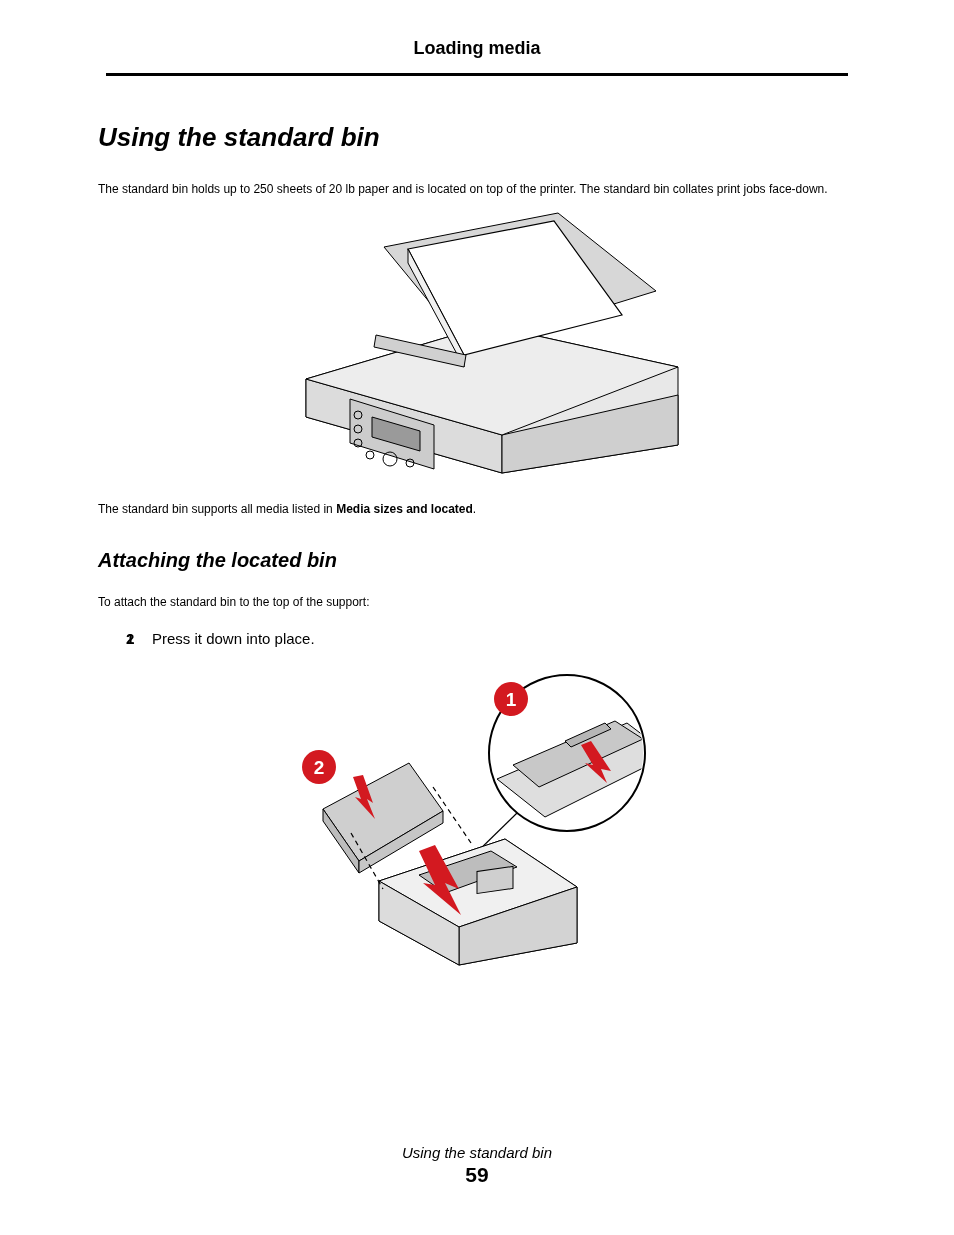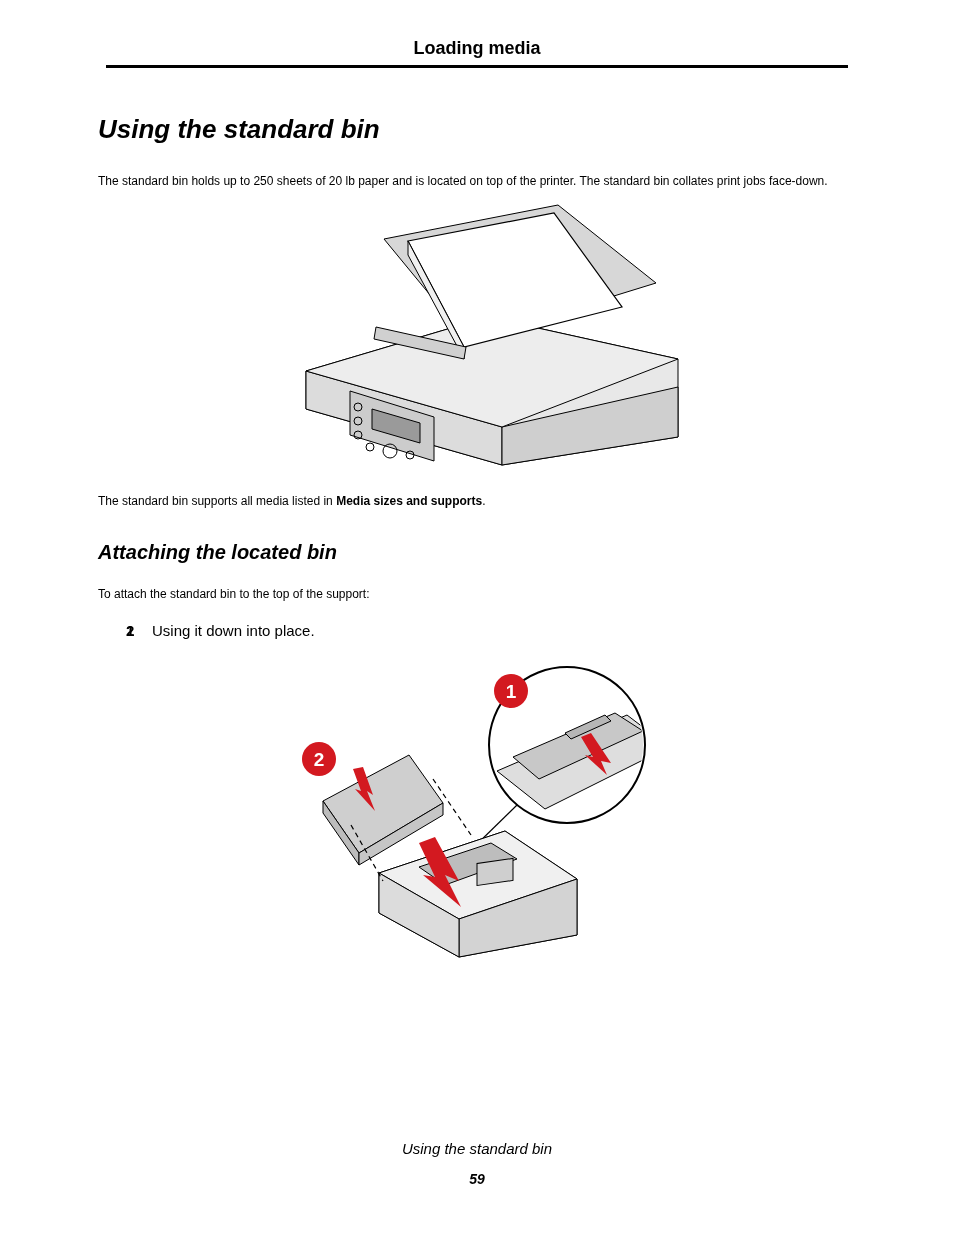--- a/index.html
+++ b/index.html
@@ -9,21 +9,21 @@
     background: #ffffff;
     font-family: Arial, Helvetica, sans-serif;
     color: #000;
     position: relative;
     padding: 38px 98px 0 98px;
   }
   .header-title {
     text-align: center;
     font-weight: bold;
     font-size: 18px;
-    padding-bottom: 6px;
+    padding-bottom: 14px;
     border-bottom: 3px solid #000;
     margin: 0 8px 46px 8px;
   }
   .section-title {
     font-weight: bold;
     font-style: italic;
     font-size: 26px;
     margin-bottom: 28px;
   }
   .body-text {
@@ -66,24 +66,23 @@
     position: absolute;
     bottom: 48px;
     left: 0; right: 0;
     text-align: center;
   }
   .footer-section {
     font-style: italic;
     font-size: 15px;
   }
   .footer-page {
-    font-style: italic;
     font-weight: bold;
-    font-size: 14px;
-    margin-top: 14px;
+    font-size: 21px;
+    margin-top: 2px;
   }
   svg { display: inline-block; }
 </style>
 </head>
 <body>
 
 <div class="header-title">Loading media</div>
 
 <h1 class="section-title">Using the standard bin</h1>
 
@@ -114,34 +113,34 @@
     <circle cx="100" cy="208" r="4" fill="none" stroke="#000" stroke-width="1"></circle>
     <circle cx="100" cy="222" r="4" fill="none" stroke="#000" stroke-width="1"></circle>
     <circle cx="100" cy="236" r="4" fill="none" stroke="#000" stroke-width="1"></circle>
     <circle cx="112" cy="248" r="4" fill="none" stroke="#000" stroke-width="1"></circle>
     <circle cx="132" cy="252" r="7" fill="none" stroke="#000" stroke-width="1"></circle>
     <circle cx="152" cy="256" r="4" fill="none" stroke="#000" stroke-width="1"></circle>
   </svg>
 </div>
 
 <p class="body-text">
-  <span>The standard bin supports all media listed in </span><span class="inline-bold">Media sizes and supports</span><span>.</span>
+  <span>The standard bin supports all media listed in </span><span class="inline-bold">Media sizes and located</span><span>.</span>
 </p>
 
 <h2 class="sub-title">Attaching the located bin</h2>
 
 <p class="body-text">To attach the standard bin to the top of the support:</p>
 
 <ol class="ol">
   <li>
     <span class="num">1</span>
   </li>
   <li>
     <span class="num">2</span>
-    <span>Using it down into place.</span>
+    <span>Press it down into place.</span>
   </li>
 </ol>
 
 <div class="figure2-wrap">
   <svg width="420" height="300" viewBox="0 0 420 300">
 
     <circle cx="300" cy="86" r="78" fill="#ffffff" stroke="#000" stroke-width="2"></circle>
     <clipPath id="zoomclip">
         <circle cx="300" cy="86" r="76"></circle>
       </clipPath>

